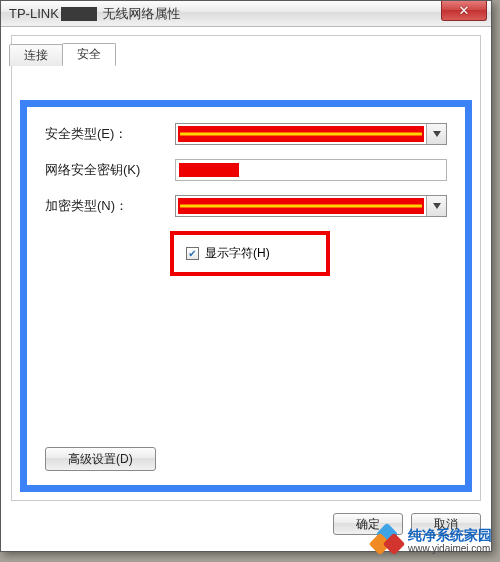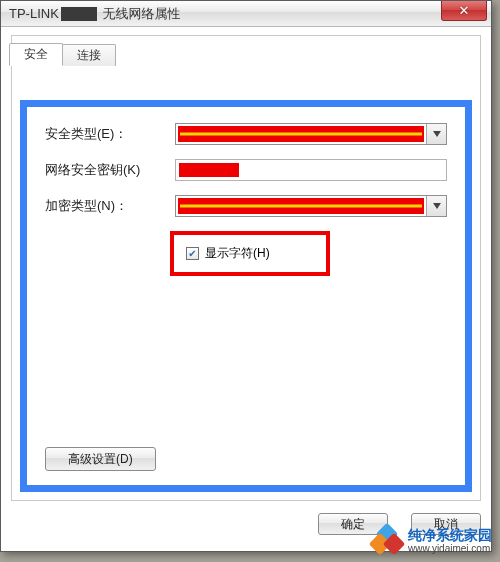--- a/index.html
+++ b/index.html
@@ -187,21 +187,21 @@
     left:20px;
     top:366px;
     width:160px; height:7px;
     border-radius:0 0 3px 3px;
   }
   .footer {
     position:absolute;
     left:10px; right:10px; bottom:10px;
     height:34px;
     display:flex; align-items:center; justify-content:flex-end;
-    gap:23px;
+    gap:8px;
   }
   .dlg-btn {
     height:22px;
     padding:0 22px;
     border:1px solid #8a8a8a;
     border-radius:3px;
     background: linear-gradient(to bottom, #fdfdfd 0%, #ececec 45%, #dedede 46%, #f1f1f1 100%);
     display:flex; align-items:center;
     font-size:12px;
     color:#222;
@@ -240,25 +240,25 @@
   <div class="titlebar">
     <span class="title">
       <span>TP-LINK</span><span class="title-redact"></span><span> 无线网络属性</span>
     </span>
     <div class="close-btn">
       <span>✕</span>
     </div>
   </div>
 
   <div class="tabs">
+    <div class="tab">
+      <span>连接</span>
+    </div>
     <div class="tab active">
       <span>安全</span>
-    </div>
-    <div class="tab">
-      <span>连接</span>
     </div>
   </div>
 
   <div class="client">
     <div class="tab-panel">
 
       <div class="form-row">
         <div class="form-label">安全类型(E)：</div>
         <div class="combo">
           <div class="redact-fill"></div>

